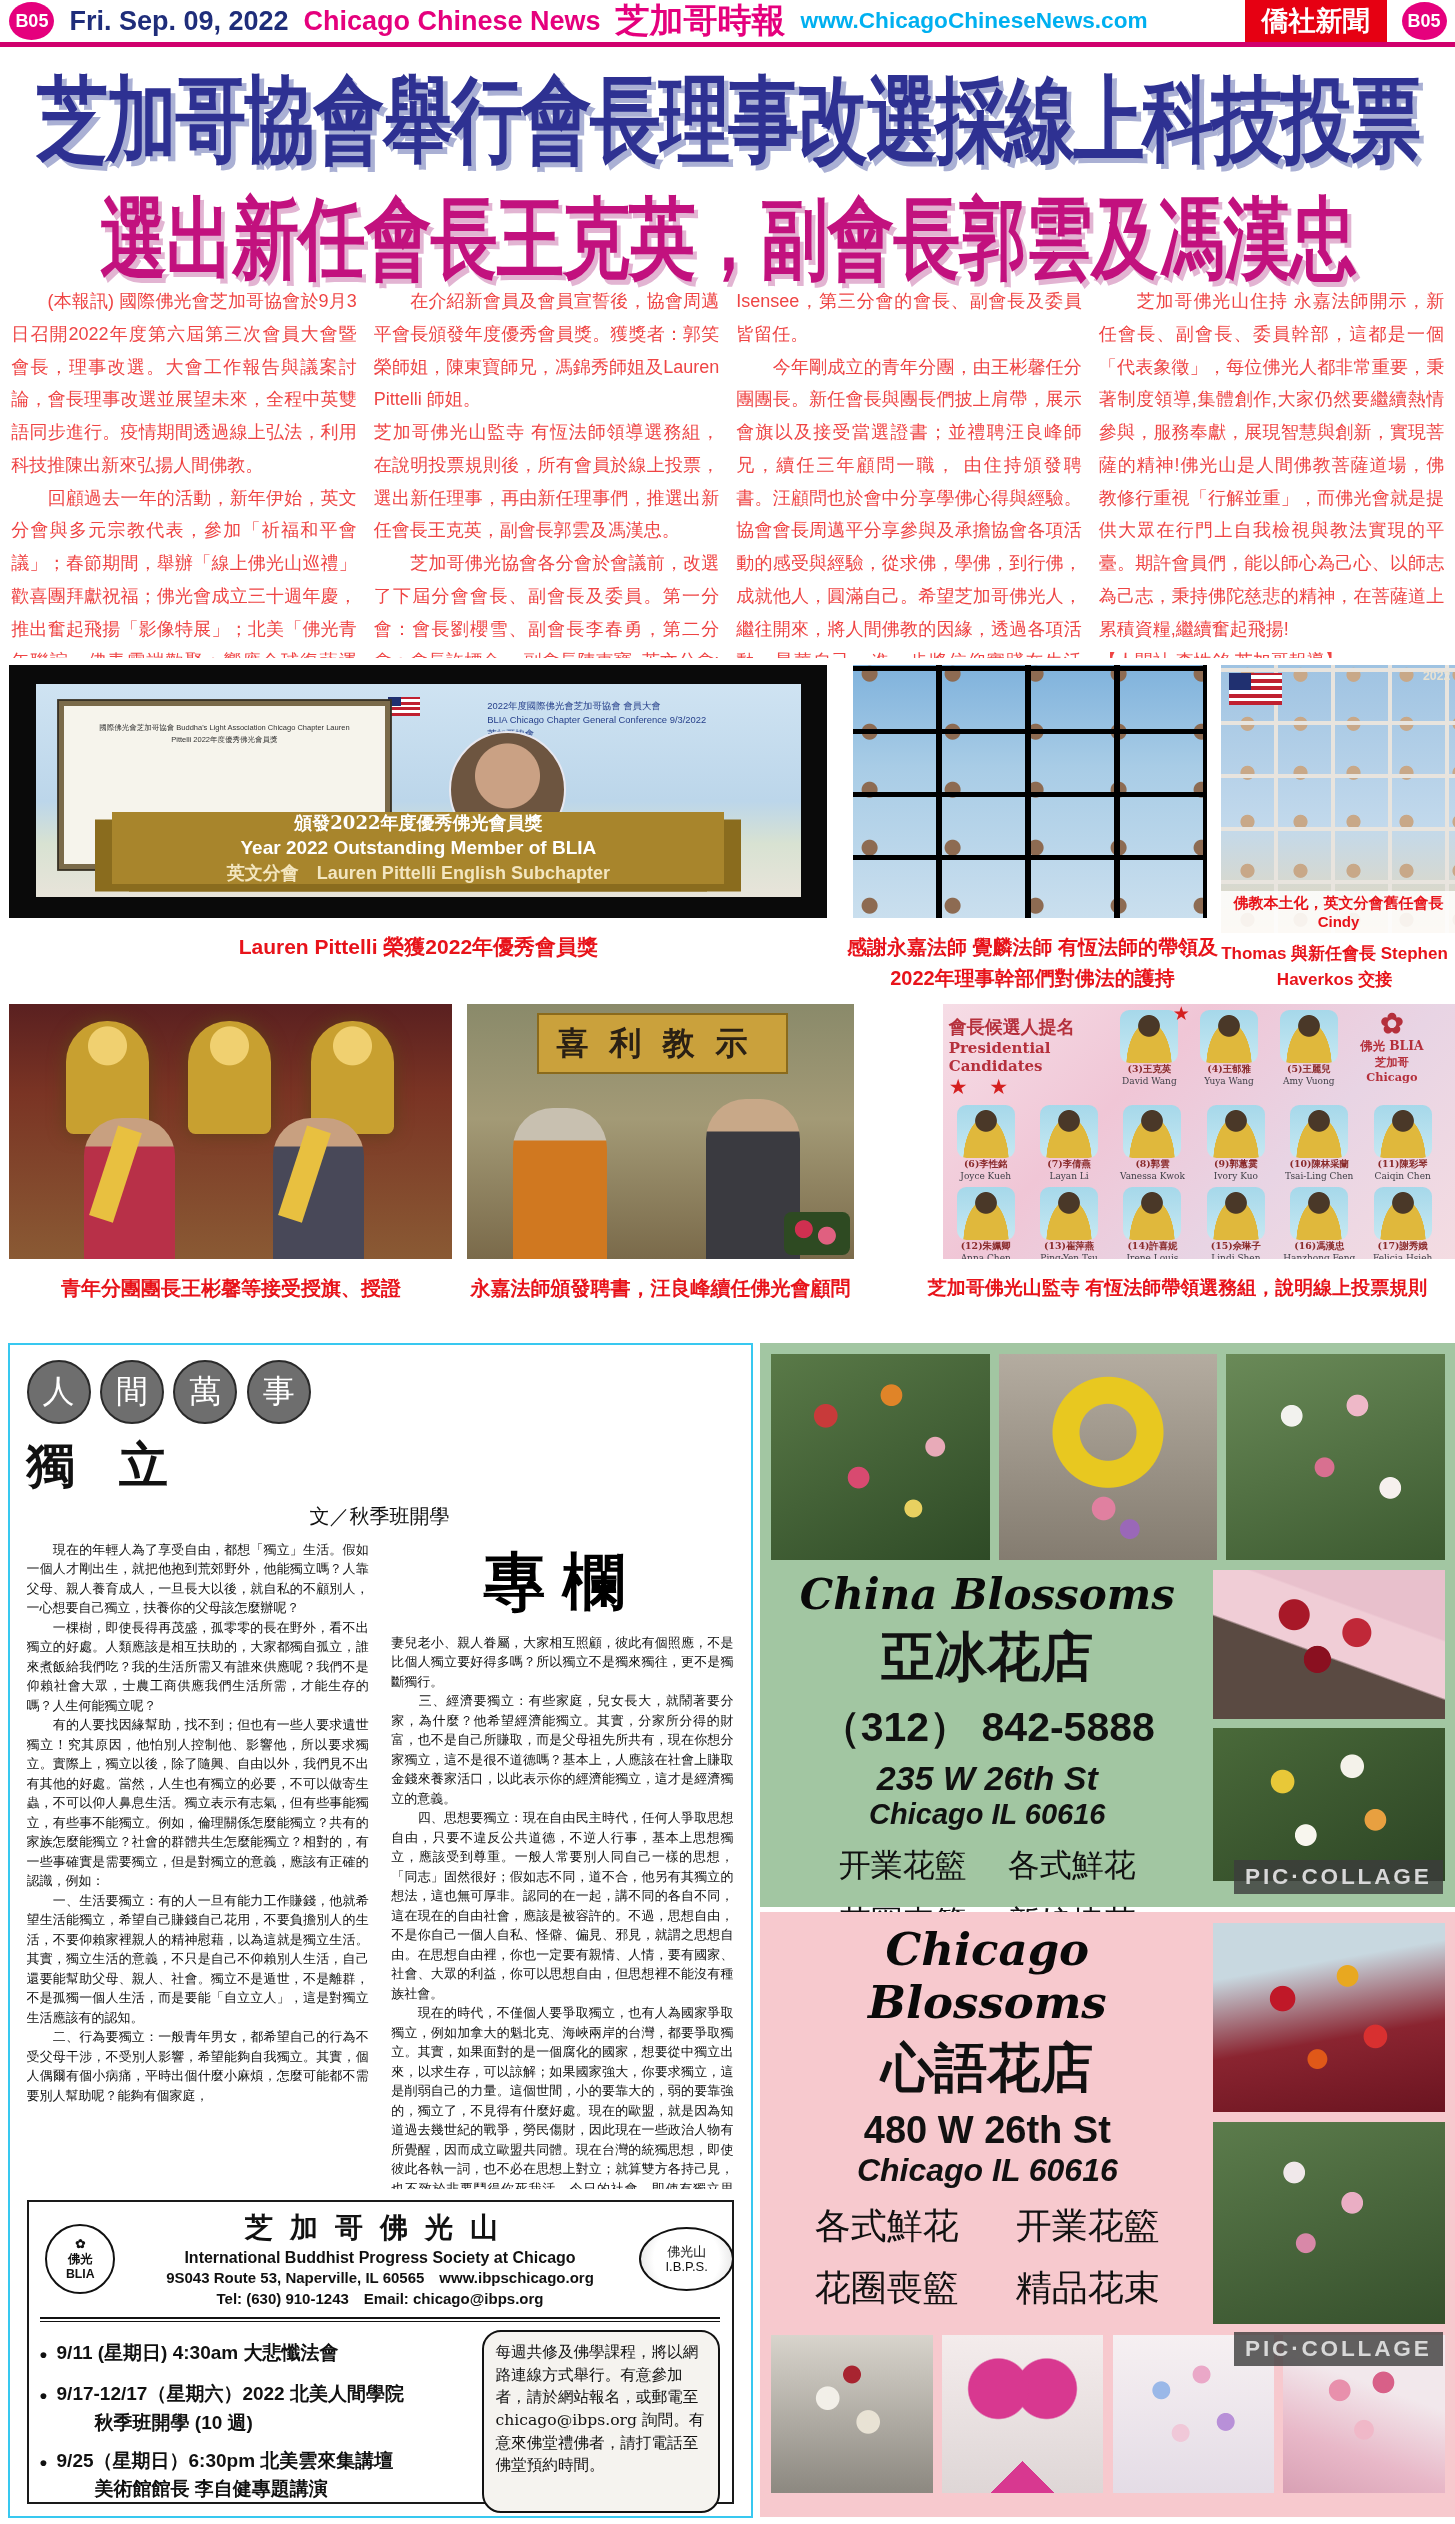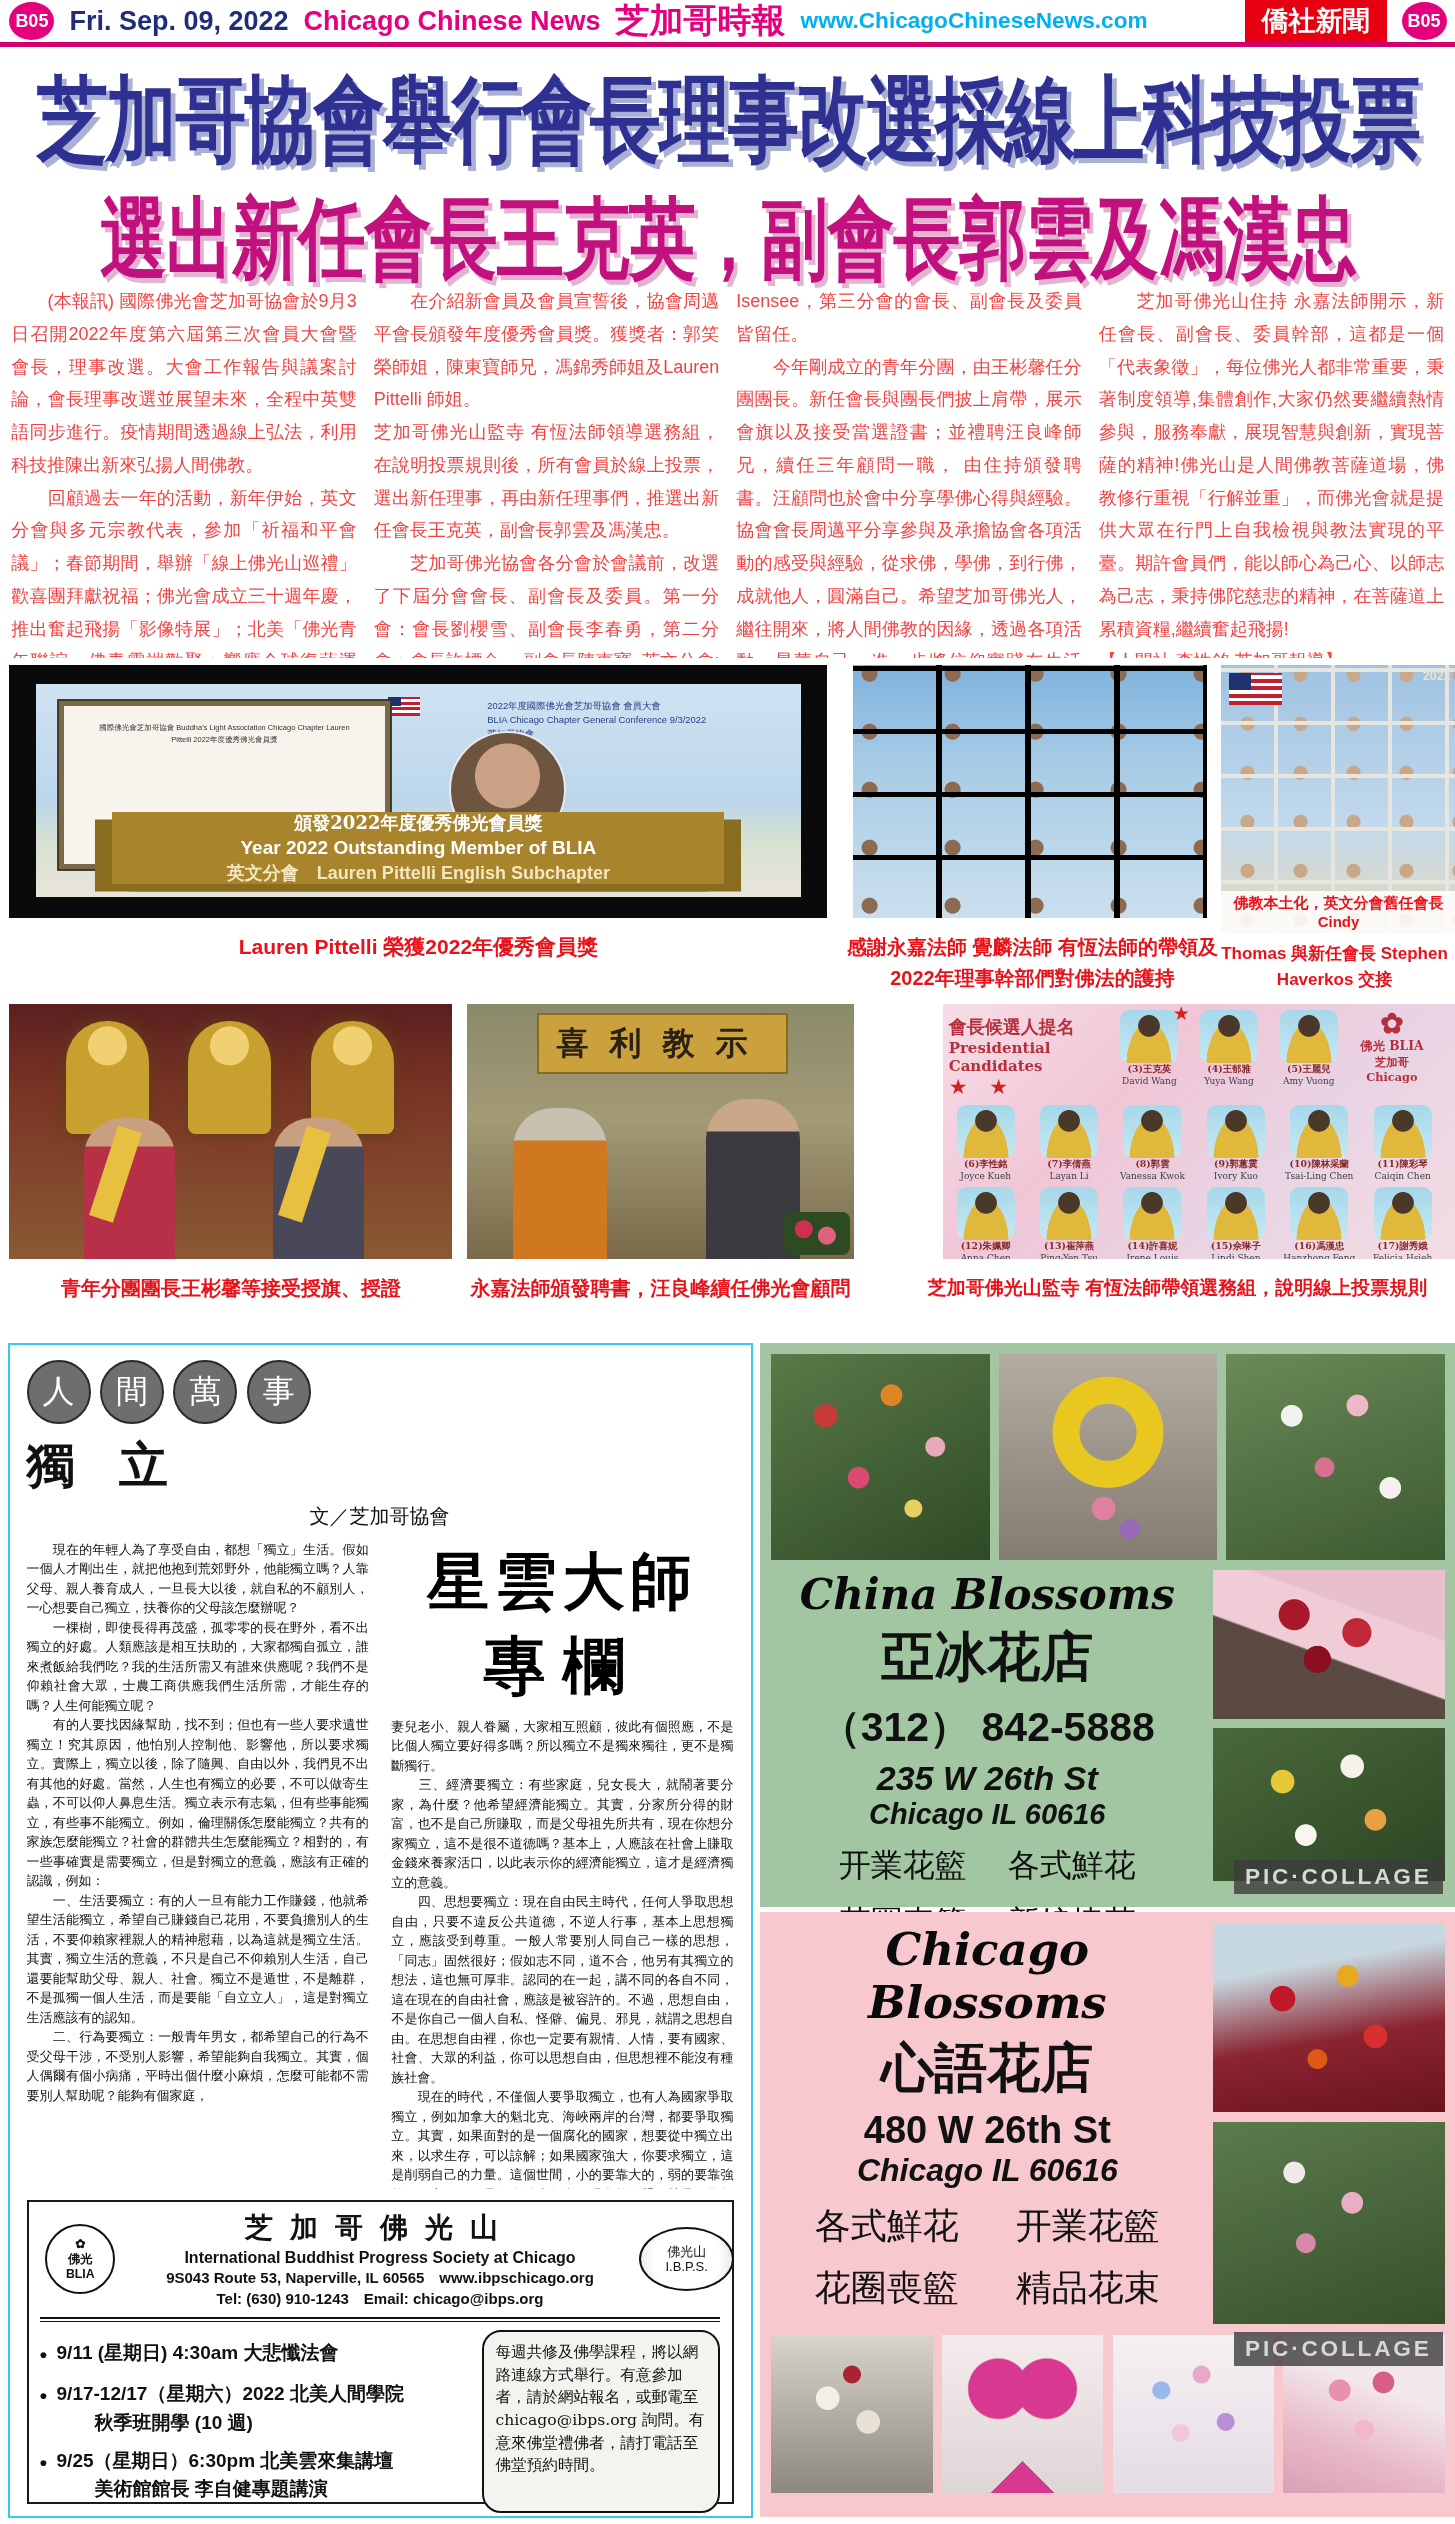--- a/index.html
+++ b/index.html
@@ -399,29 +399,28 @@
 <div class="cap capF">芝加哥佛光山監寺 有恆法師帶領選務組，說明線上投票規則</div>
 
 <div class="essay">
   <div class="badges">
     <div class="bcirc">人</div>
     <div class="bcirc">間</div>
     <div class="bcirc">萬</div>
     <div class="bcirc">事</div>
   </div>
   <div class="e-title">獨 立</div>
-  <div class="e-by">文／芝加哥協會</div>
+  <div class="e-by">文／秋季班開學</div>
   <div class="e-cols">
     <div class="e-col">　　現在的年輕人為了享受自由，都想「獨立」生活。假如一個人才剛出生，就把他抱到荒郊野外，他能獨立嗎？人靠父母、親人養育成人，一旦長大以後，就自私的不顧別人，一心想要自己獨立，扶養你的父母該怎麼辦呢？
 　　一棵樹，即使長得再茂盛，孤零零的長在野外，看不出獨立的好處。人類應該是相互扶助的，大家都獨自孤立，誰來煮飯給我們吃？我的生活所需又有誰來供應呢？我們不是仰賴社會大眾，士農工商供應我們生活所需，才能生存的嗎？人生何能獨立呢？
 　　有的人要找因緣幫助，找不到；但也有一些人要求遺世獨立！究其原因，他怕別人控制他、影響他，所以要求獨立。實際上，獨立以後，除了隨興、自由以外，我們見不出有其他的好處。當然，人生也有獨立的必要，不可以做寄生蟲，不可以仰人鼻息生活。獨立表示有志氣，但有些事能獨立，有些事不能獨立。例如，倫理關係怎麼能獨立？共有的家族怎麼能獨立？社會的群體共生怎麼能獨立？相對的，有一些事確實是需要獨立，但是對獨立的意義，應該有正確的認識，例如：
 　　一、生活要獨立：有的人一旦有能力工作賺錢，他就希望生活能獨立，希望自己賺錢自己花用，不要負擔別人的生活，不要仰賴家裡親人的精神慰藉，以為這就是獨立生活。其實，獨立生活的意義，不只是自己不仰賴別人生活，自己還要能幫助父母、親人、社會。獨立不是遁世，不是離群，不是孤獨一個人生活，而是要能「自立立人」，這是對獨立生活應該有的認知。
 　　二、行為要獨立：一般青年男女，都希望自己的行為不受父母干涉，不受別人影響，希望能夠自我獨立。其實，個人偶爾有個小病痛，平時出個什麼小麻煩，怎麼可能都不需要別人幫助呢？能夠有個家庭，</div>
     <div style="flex:1;display:flex;flex-direction:column;">
-      <div class="e-colhead e-ch1">星雲大師</div>
       <div class="e-colhead e-ch2">專欄</div>
       <div class="e-col" style="flex:1;overflow:hidden">妻兒老小、親人眷屬，大家相互照顧，彼此有個照應，不是比個人獨立要好得多嗎？所以獨立不是獨來獨往，更不是獨斷獨行。
 　　三、經濟要獨立：有些家庭，兒女長大，就鬧著要分家，為什麼？他希望經濟能獨立。其實，分家所分得的財富，也不是自己所賺取，而是父母祖先所共有，現在你想分家獨立，這不是很不道德嗎？基本上，人應該在社會上賺取金錢來養家活口，以此表示你的經濟能獨立，這才是經濟獨立的意義。
 　　四、思想要獨立：現在自由民主時代，任何人爭取思想自由，只要不違反公共道德，不逆人行事，基本上思想獨立，應該受到尊重。一般人常要別人同自己一樣的思想，「同志」固然很好；假如志不同，道不合，他另有其獨立的想法，這也無可厚非。認同的在一起，講不同的各自不同，這在現在的自由社會，應該是被容許的。不過，思想自由，不是你自己一個人自私、怪僻、偏見、邪見，就謂之思想自由。在思想自由裡，你也一定要有親情、人情，要有國家、社會、大眾的利益，你可以思想自由，但思想裡不能沒有種族社會。
 　　現在的時代，不僅個人要爭取獨立，也有人為國家爭取獨立，例如加拿大的魁北克、海峽兩岸的台灣，都要爭取獨立。其實，如果面對的是一個腐化的國家，想要從中獨立出來，以求生存，可以諒解；如果國家強大，你要求獨立，這是削弱自己的力量。這個世間，小的要靠大的，弱的要靠強的，獨立了，不見得有什麼好處。現在的歐盟，就是因為知道過去幾世紀的戰爭，勞民傷財，因此現在一些政治人物有所覺醒，因而成立歐盟共同體。現在台灣的統獨思想，即使彼此各執一詞，也不必在思想上對立；就算雙方各持己見，也不致於非要鬥得你死我活。今日的社會，即使有獨立思想，大家還是要共生共存。</div>
     </div>
   </div>
   <div class="temple">
     <div class="t-head">
       <div class="t-logo">

